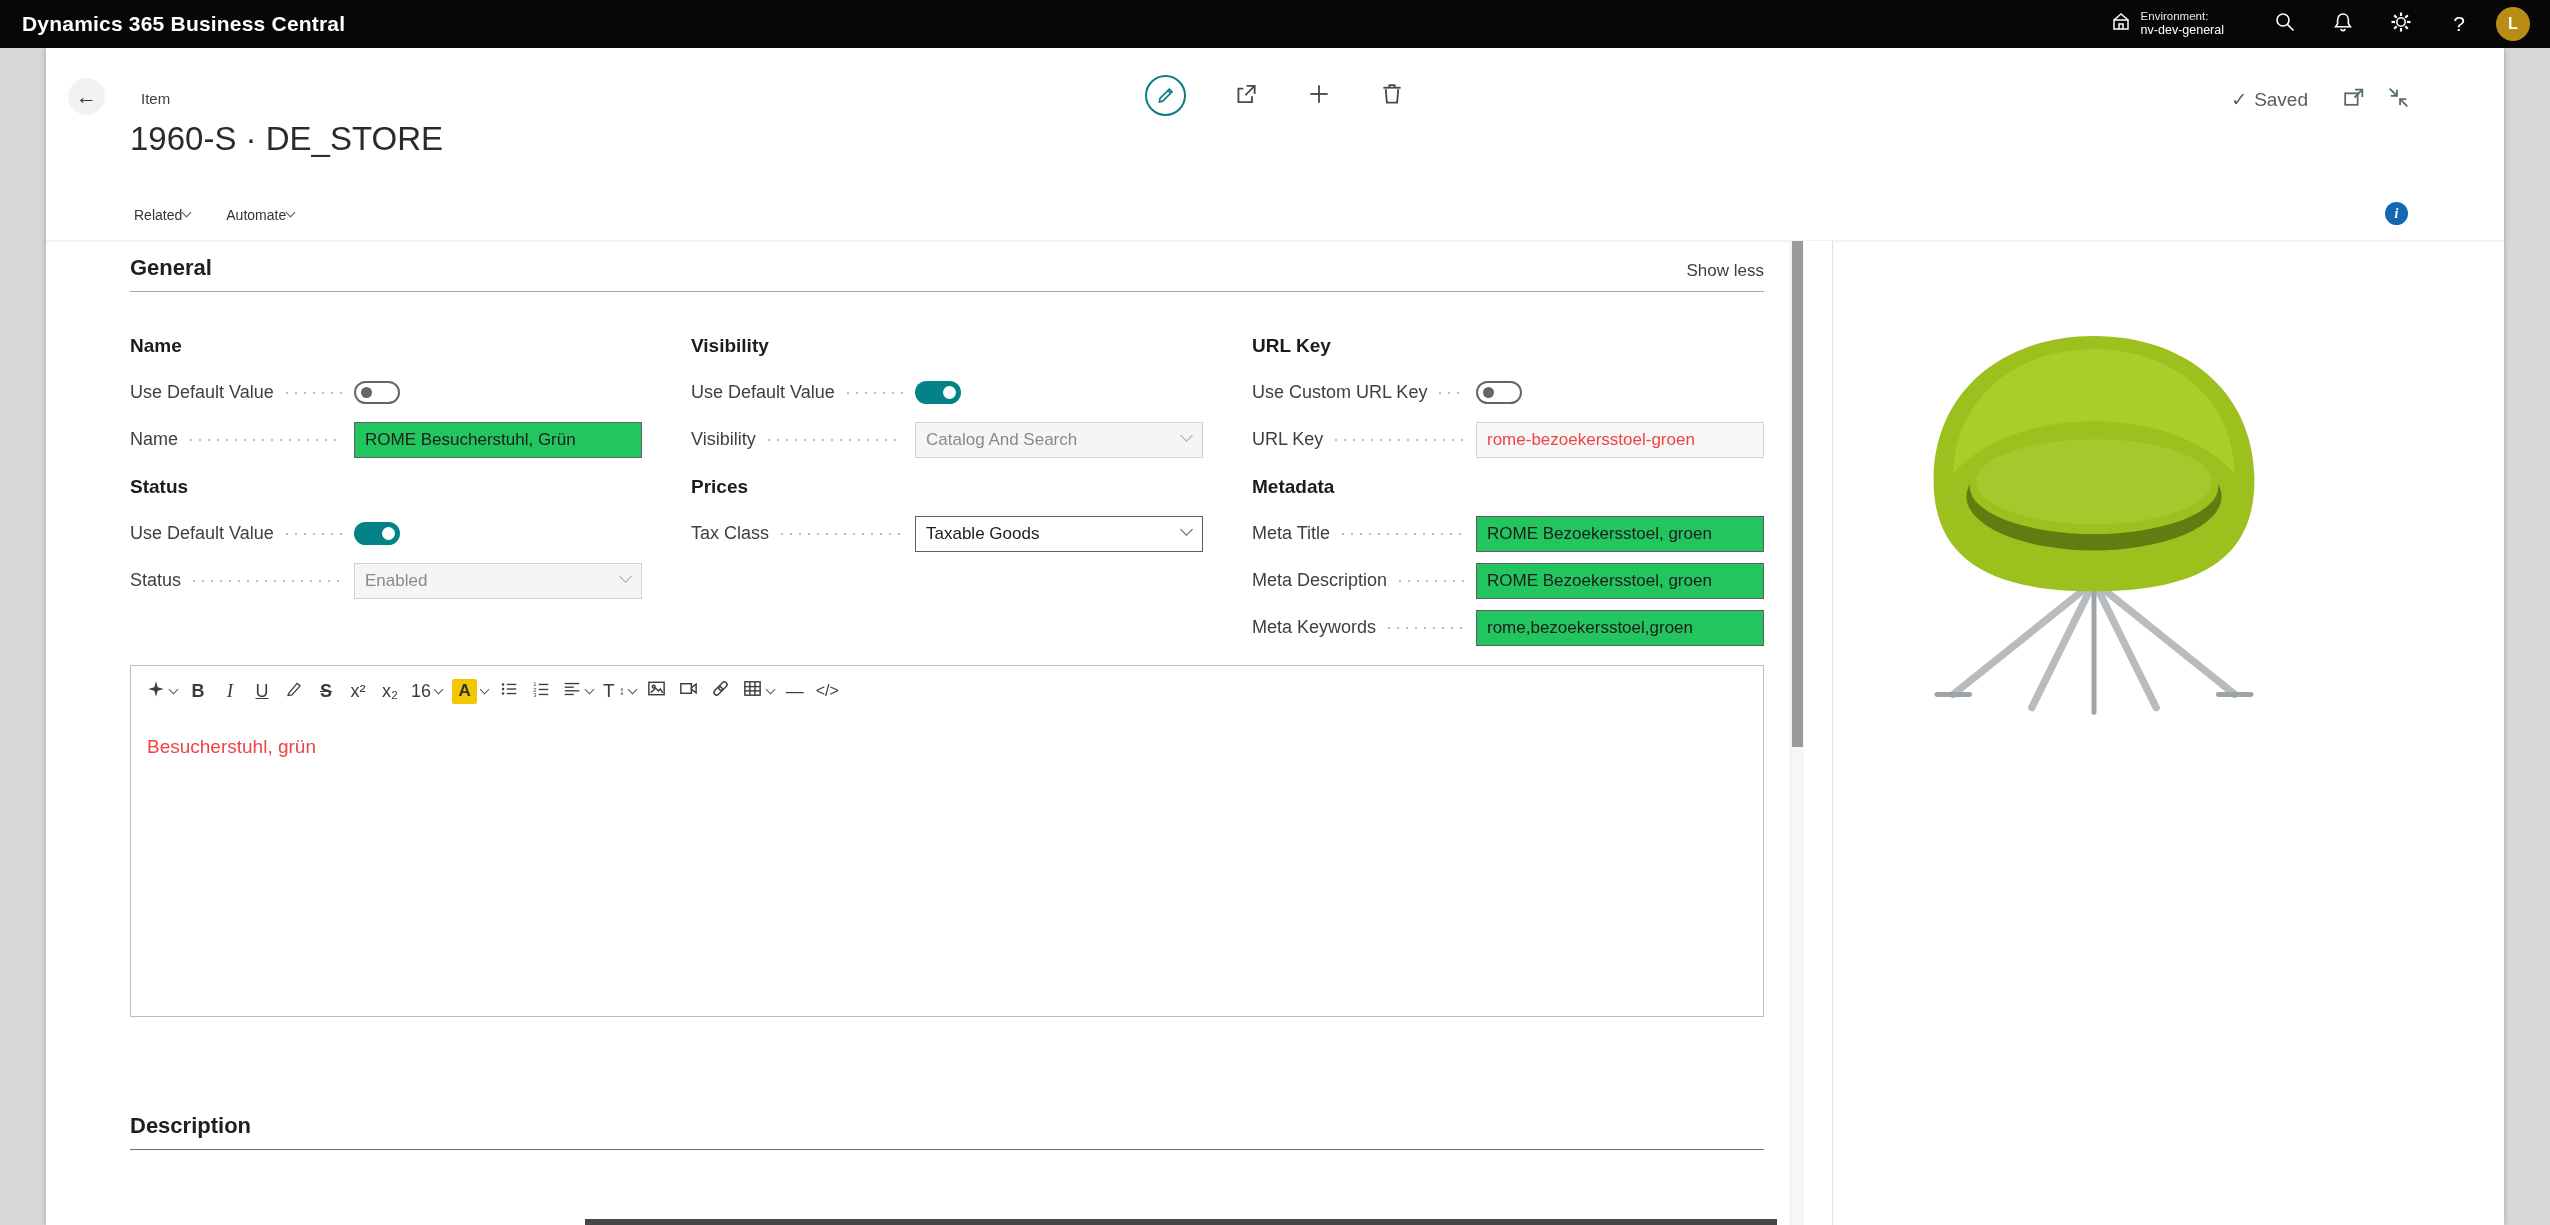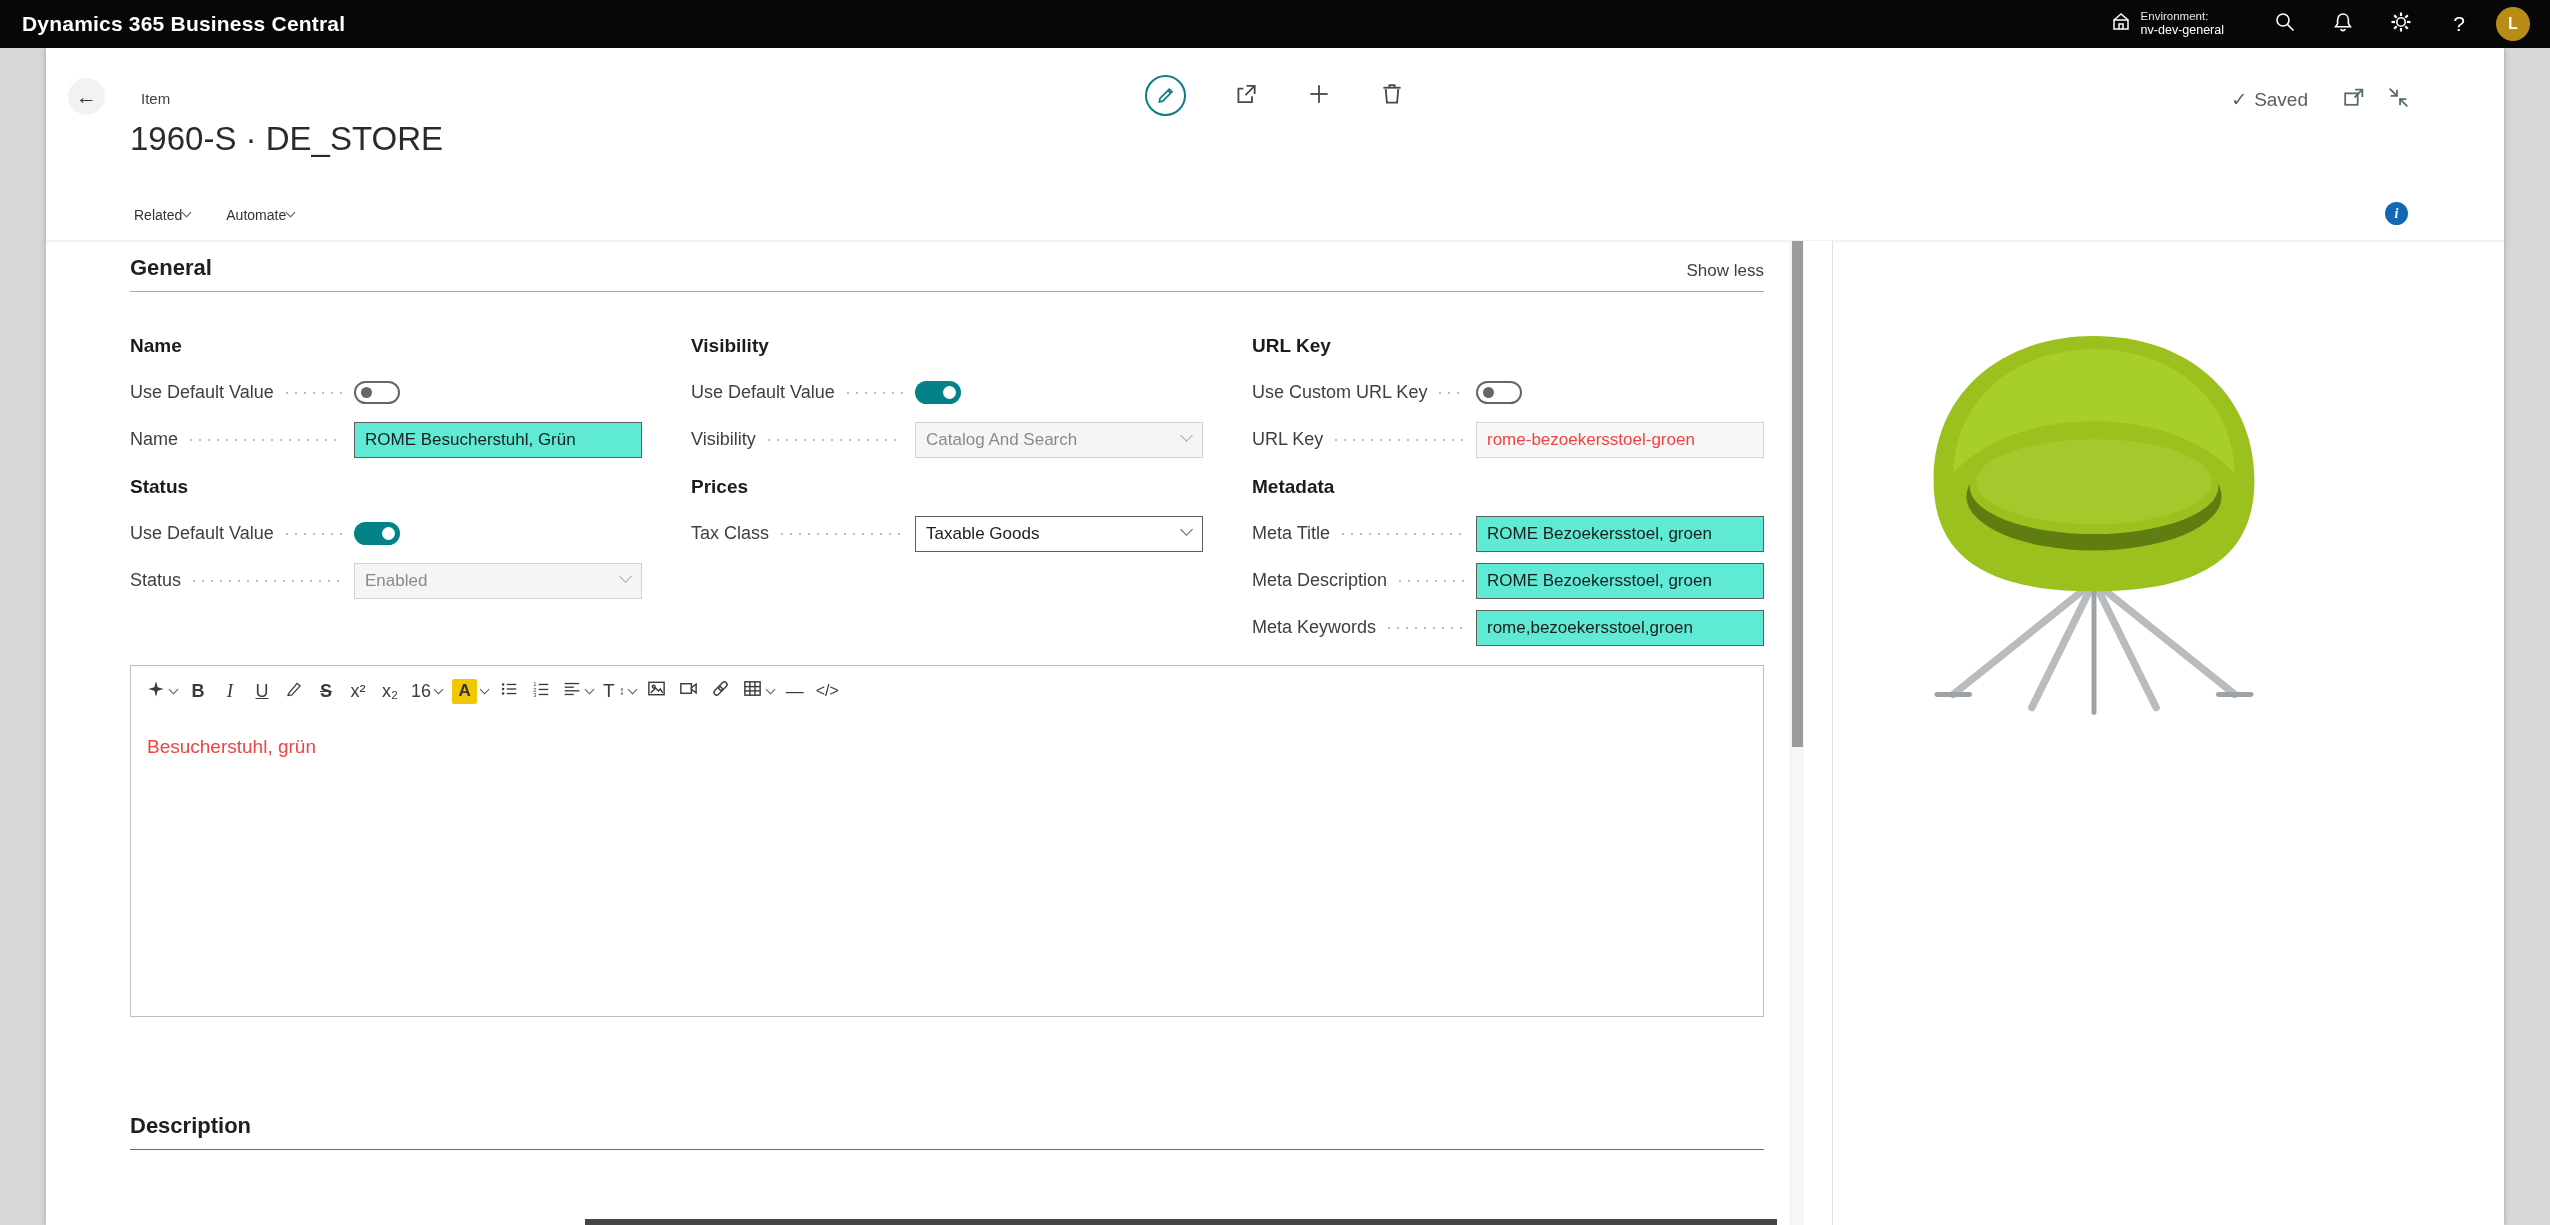--- a/index.html
+++ b/index.html
@@ -54,21 +54,21 @@
   .show-less { font-size:17px; color:#404040; cursor:pointer; }
 
   .columns { display:flex; gap:49px; margin-top:30px; }
   .col { width:512px; }
   .group-head { height:47px; display:flex; align-items:center; font-weight:bold; font-size:19px; color:#1c1c1c; }
   .frow { height:47px; display:flex; align-items:center; }
   .flabel { font-size:18px; color:#3f3f3f; white-space:nowrap; }
   .leader { flex:1; height:2px; margin:0 12px; background:repeating-linear-gradient(90deg,#bdbdbd 0 2px,transparent 2px 9px); }
   .fcontrol { width:288px; flex-shrink:0; display:flex; align-items:center; }
 
-  .tinput { width:100%; height:36px; border:1px solid #5f5f5f; font-size:17px; padding:0 10px; color:#1d1d1d; background:#5eead4; font-family:inherit; }
+  .tinput { width:100%; height:36px; border:1px solid #5f5f5f; font-size:17px; padding:0 10px; color:#1d1d1d; background:#22c55e; font-family:inherit; }
   .tinput.dis { background:#f7f7f7; border-color:#d4d4d4; color:#ef4444; }
   .tselect { position:relative; width:100%; height:36px; border:1px solid #5f5f5f; display:flex; align-items:center; padding:0 30px 0 10px; font-size:17px; background:#fff; color:#1d1d1d; cursor:pointer; }
   .tselect .chev { position:absolute; right:11px; top:13px; }
   .tselect.dis { background:#f5f5f5; border-color:#d2d2d2; color:#8a8a8a; }
   .tselect.dis .chev { border-color:#a8a8a8; }
 
   .toggle { width:46px; height:23px; border-radius:12px; position:relative; cursor:pointer; }
   .toggle .knob { position:absolute; border-radius:50%; }
   .toggle.state-off { background:#fff; border:2px solid #666; }
   .toggle.state-off .knob { left:5px; top:4px; width:11px; height:11px; background:#666; }

